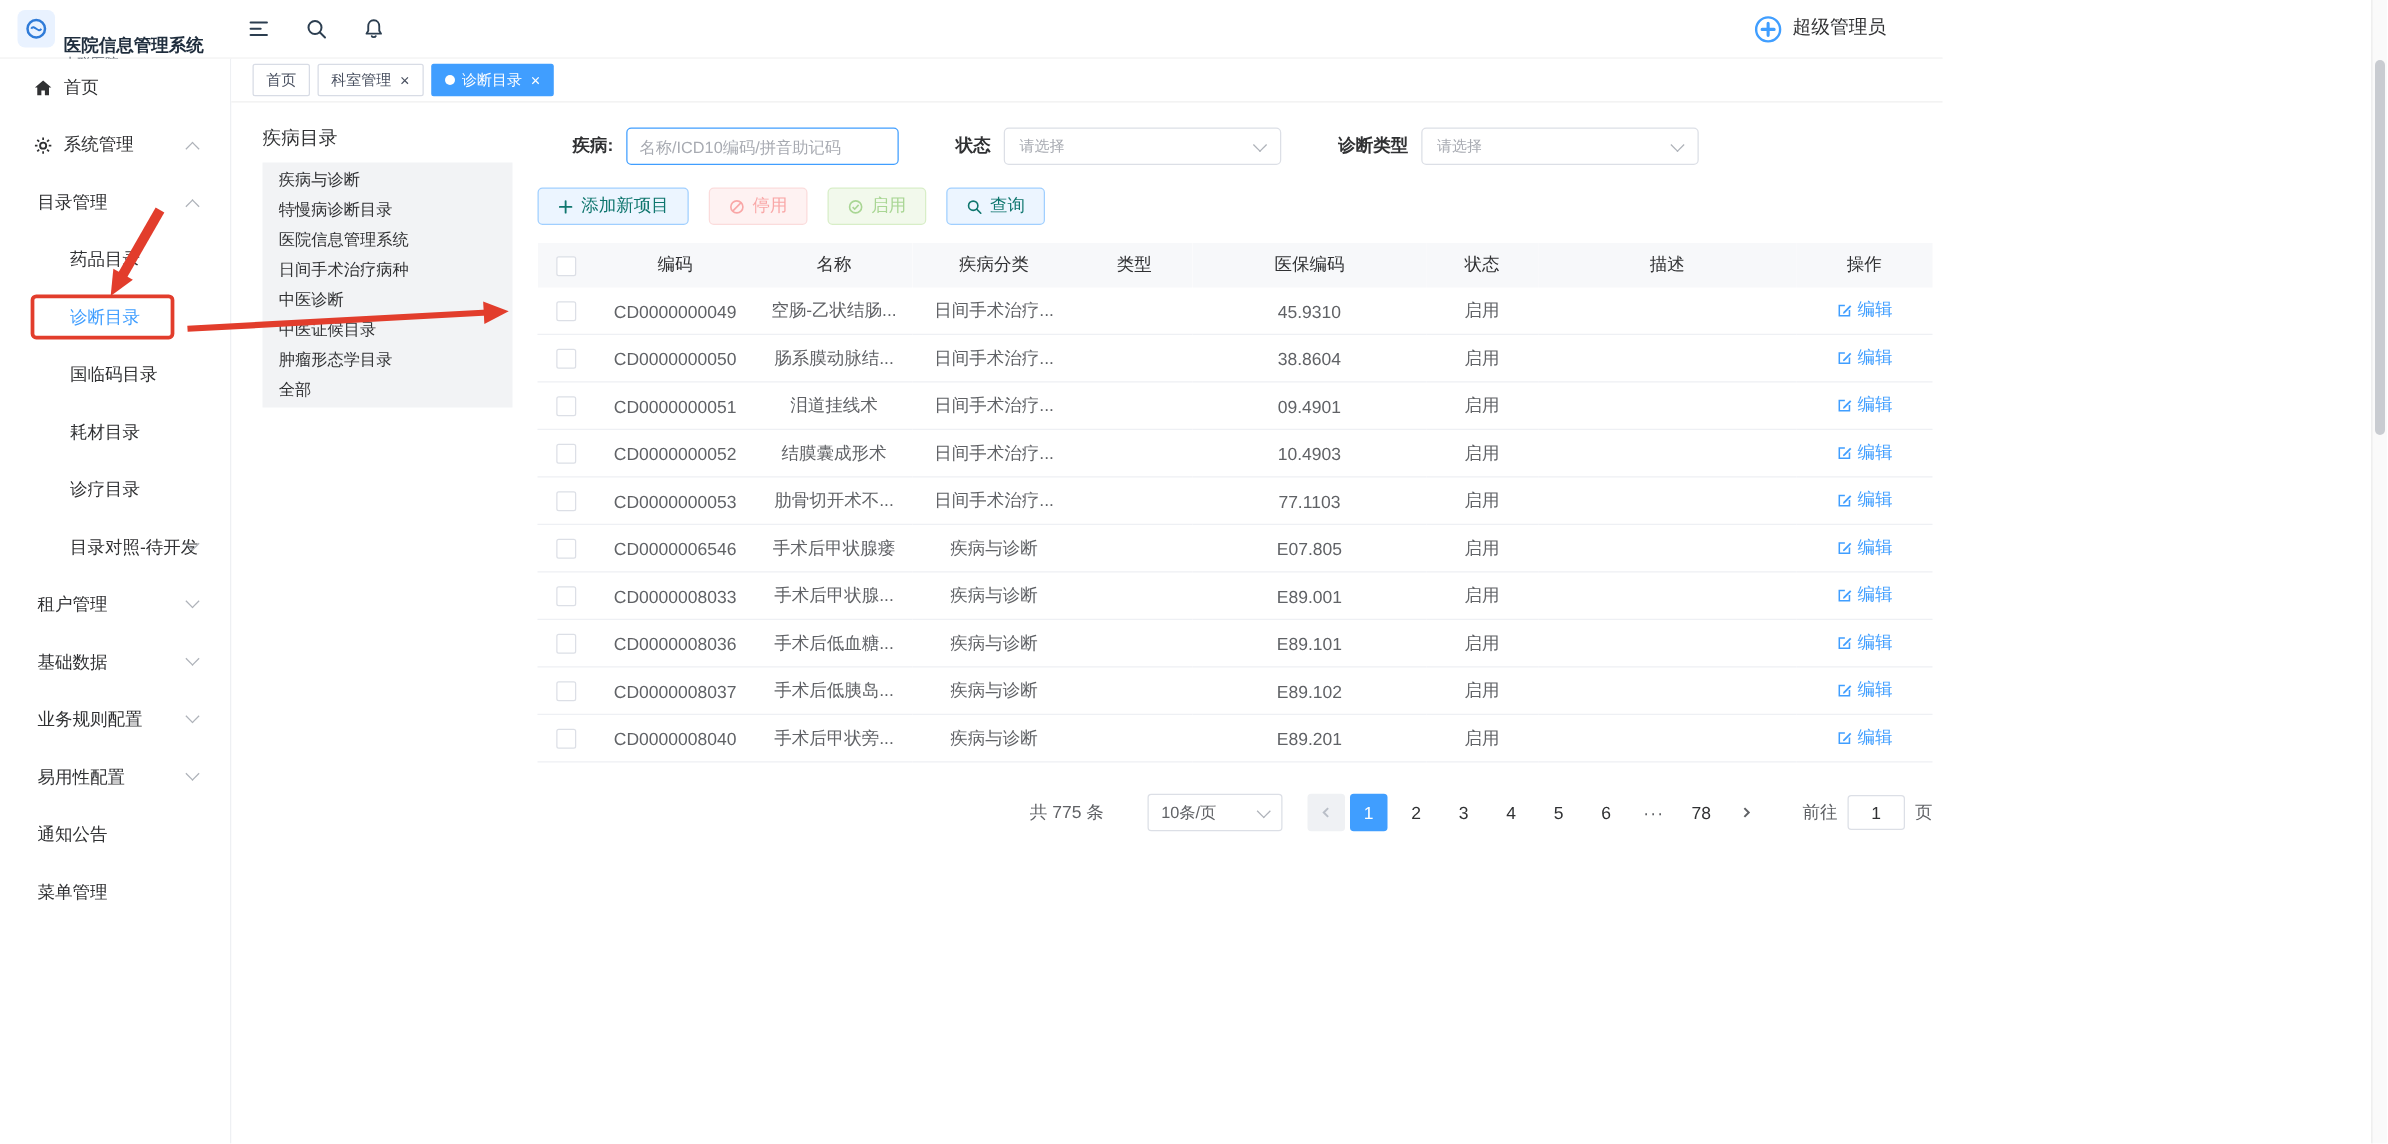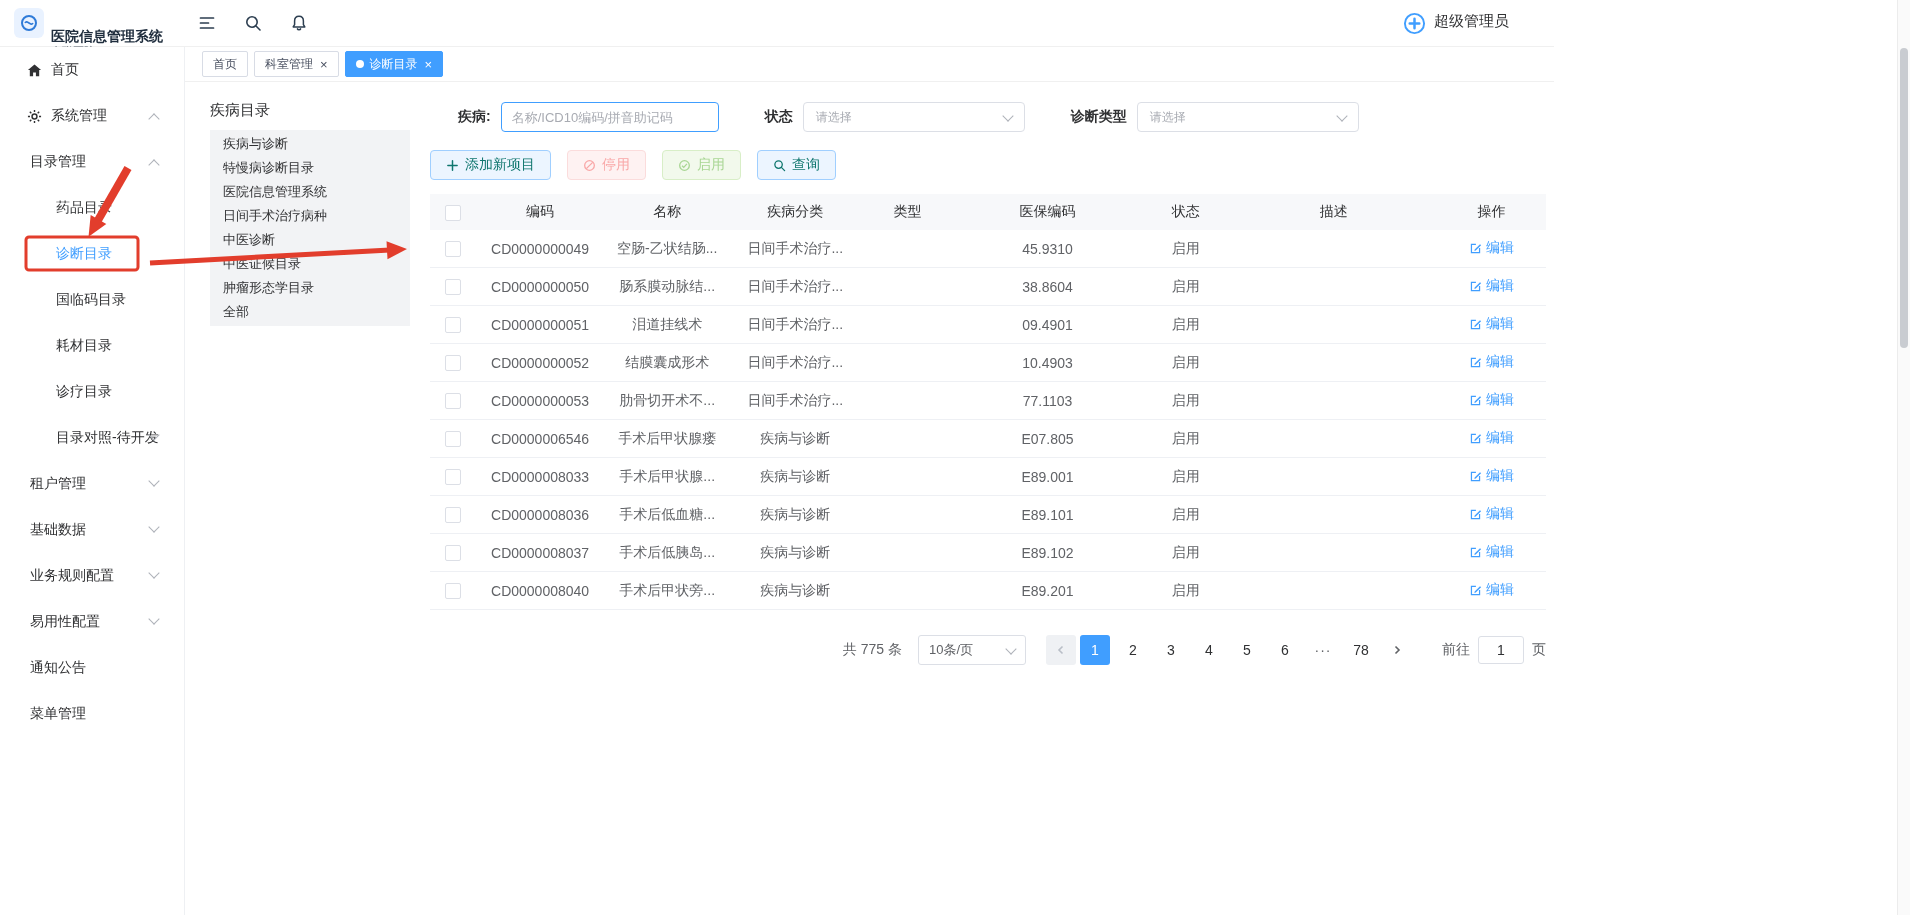--- a/index.html
+++ b/index.html
@@ -71,21 +71,21 @@
   
   table{width:100%;border-collapse:collapse;table-layout:fixed;margin-top:14px;}
   th{height:36px;background:#f7f8fa;font-size:14px;font-weight:normal;color:#303133;text-align:center;padding:0 4px;overflow:hidden;white-space:nowrap;}
   td{height:37px;border-bottom:1px solid #eef0f4;font-size:14px;color:#606266;text-align:center;padding:0 4px;overflow:hidden;white-space:nowrap;}
   .checkbox{display:inline-block;width:14px;height:14px;border:1px solid #dcdfe6;border-radius:2px;background:#fff;vertical-align:middle;cursor:pointer;}
   .edit-link{color:#409eff;display:inline-flex;align-items:center;cursor:pointer;font-family:Liberation Serif, serif;}
   .edit-link svg{margin-right:4px;}
 
   
   .pagination{display:flex;align-items:center;justify-content:flex-end;margin-top:25px;font-size:14px;color:#606266;}
-  .pg-total{margin-right:16px;}
+  .pg-total{margin-right:35px;}
   .pg-size{width:108px;height:30px;border:1px solid #dcdfe6;border-radius:3px;display:flex;align-items:center;padding:0 10px;box-sizing:border-box;font-size:13px;color:#606266;cursor:pointer;}
   .pg-size .caret{margin-left:auto;}
   .pg-prev{width:30px;height:30px;background:#eff1f4;border-radius:3px;margin-left:20px;display:inline-flex;align-items:center;justify-content:center;color:#b9bec7;cursor:pointer;}
   .pg-next{width:30px;height:30px;margin:0 2px;display:inline-flex;align-items:center;justify-content:center;color:#606266;cursor:pointer;}
   .pg-num{min-width:30px;height:30px;line-height:30px;text-align:center;margin:0 4px;color:#303133;cursor:pointer;border-radius:3px;}
   .pg-num.active{background:#409eff;color:#fff;}
   .pg-num.dots{letter-spacing:1px;color:#606266;}
   .pg-goto{margin-left:28px;display:inline-flex;align-items:center;}
   .pg-goto-input{width:46px;height:28px;border:1px solid #dcdfe6;border-radius:3px;text-align:center;font-size:14px;color:#303133;margin:0 8px;box-sizing:border-box;outline:none;font-family:inherit;}
 

